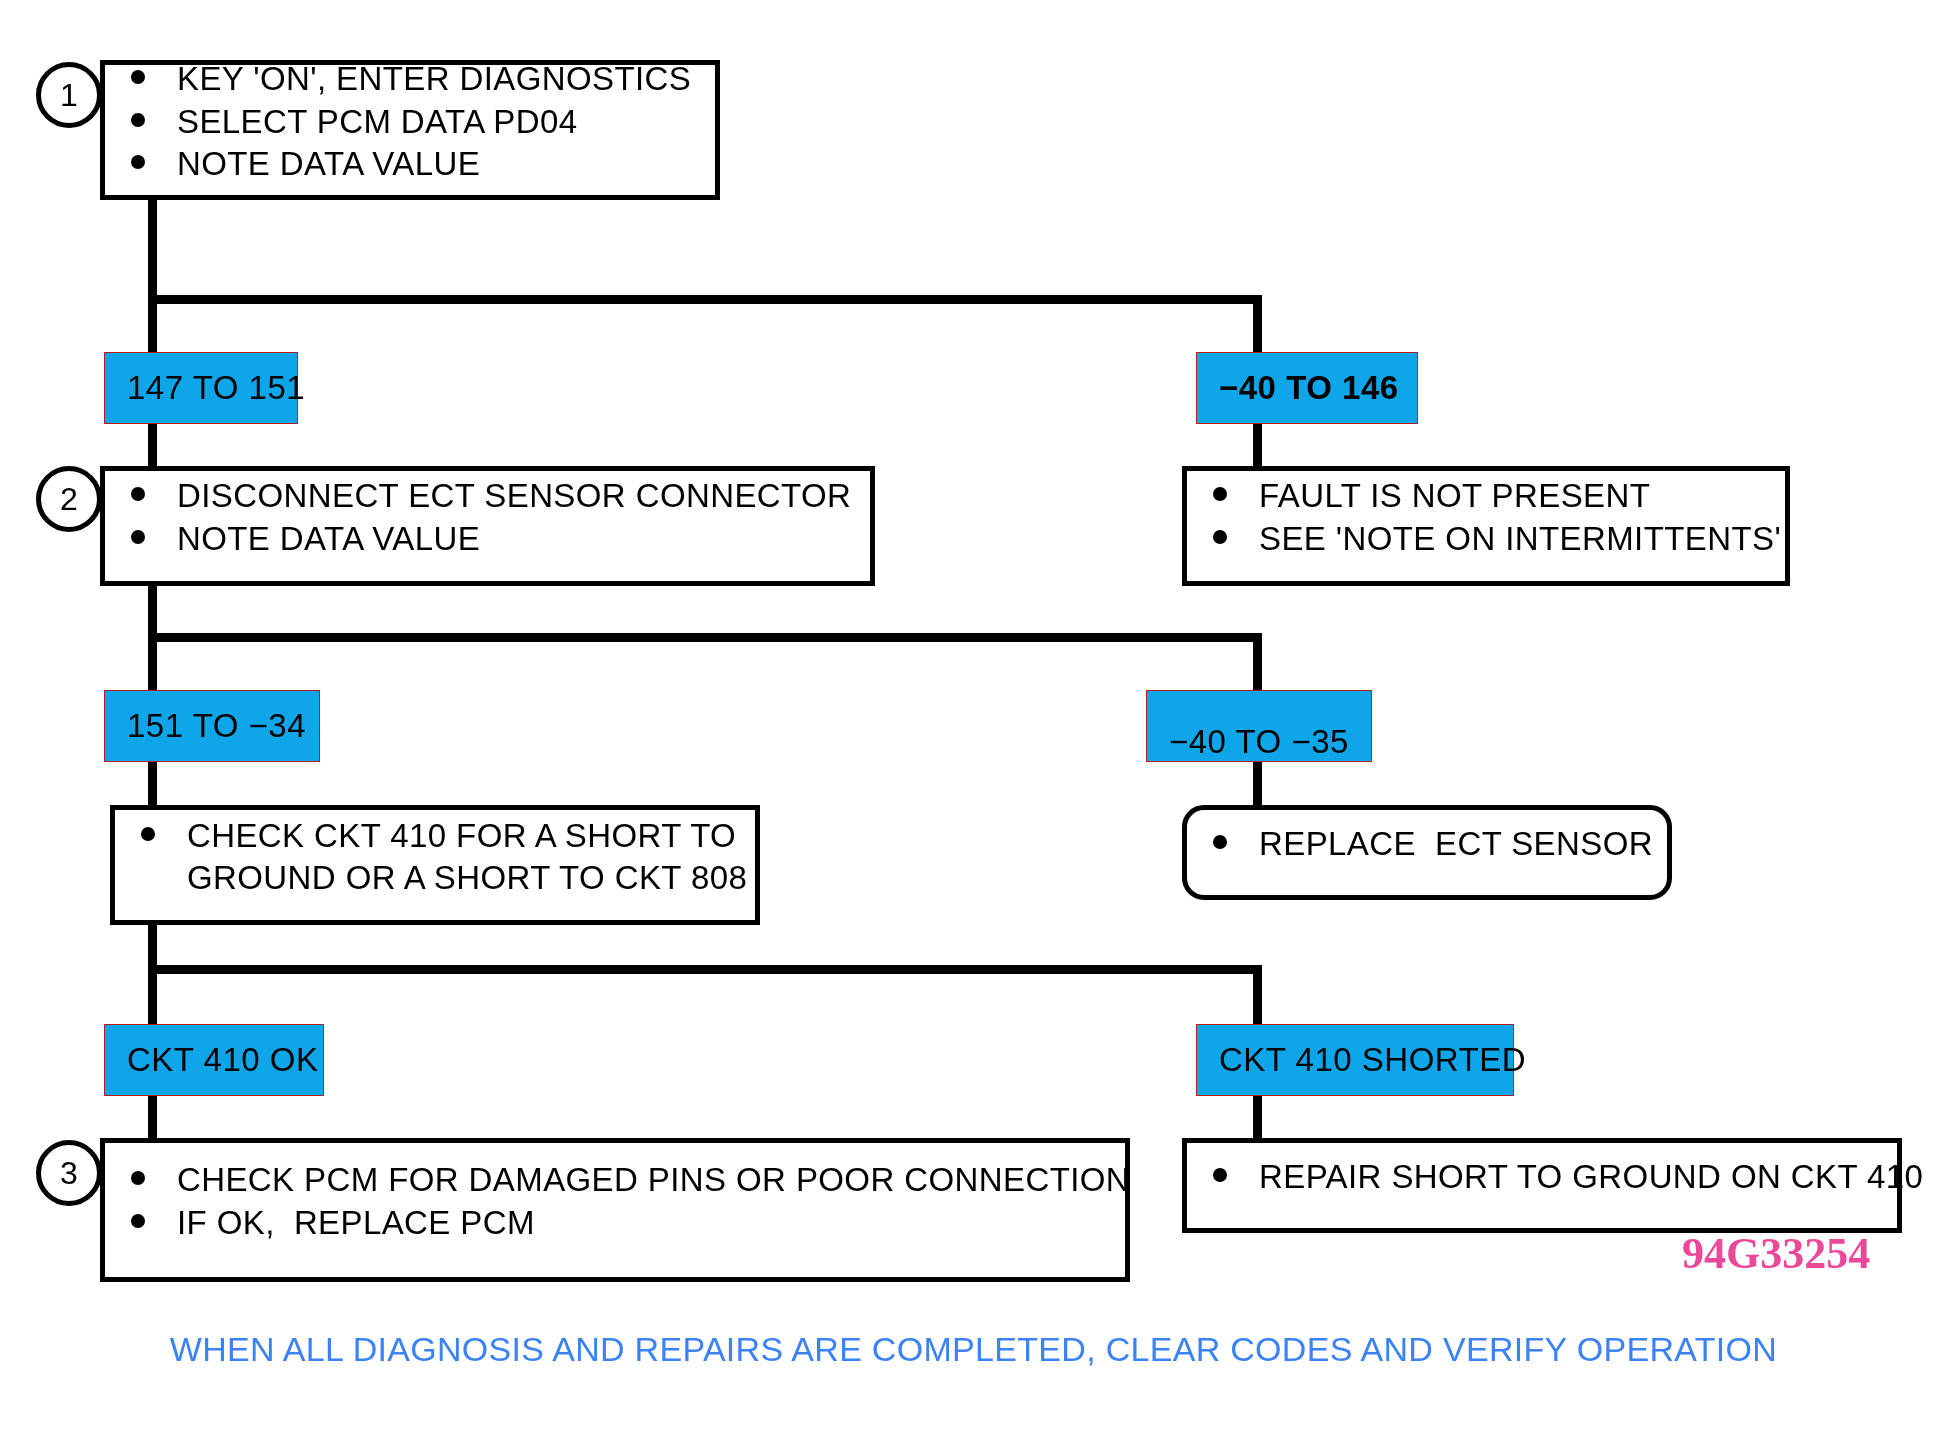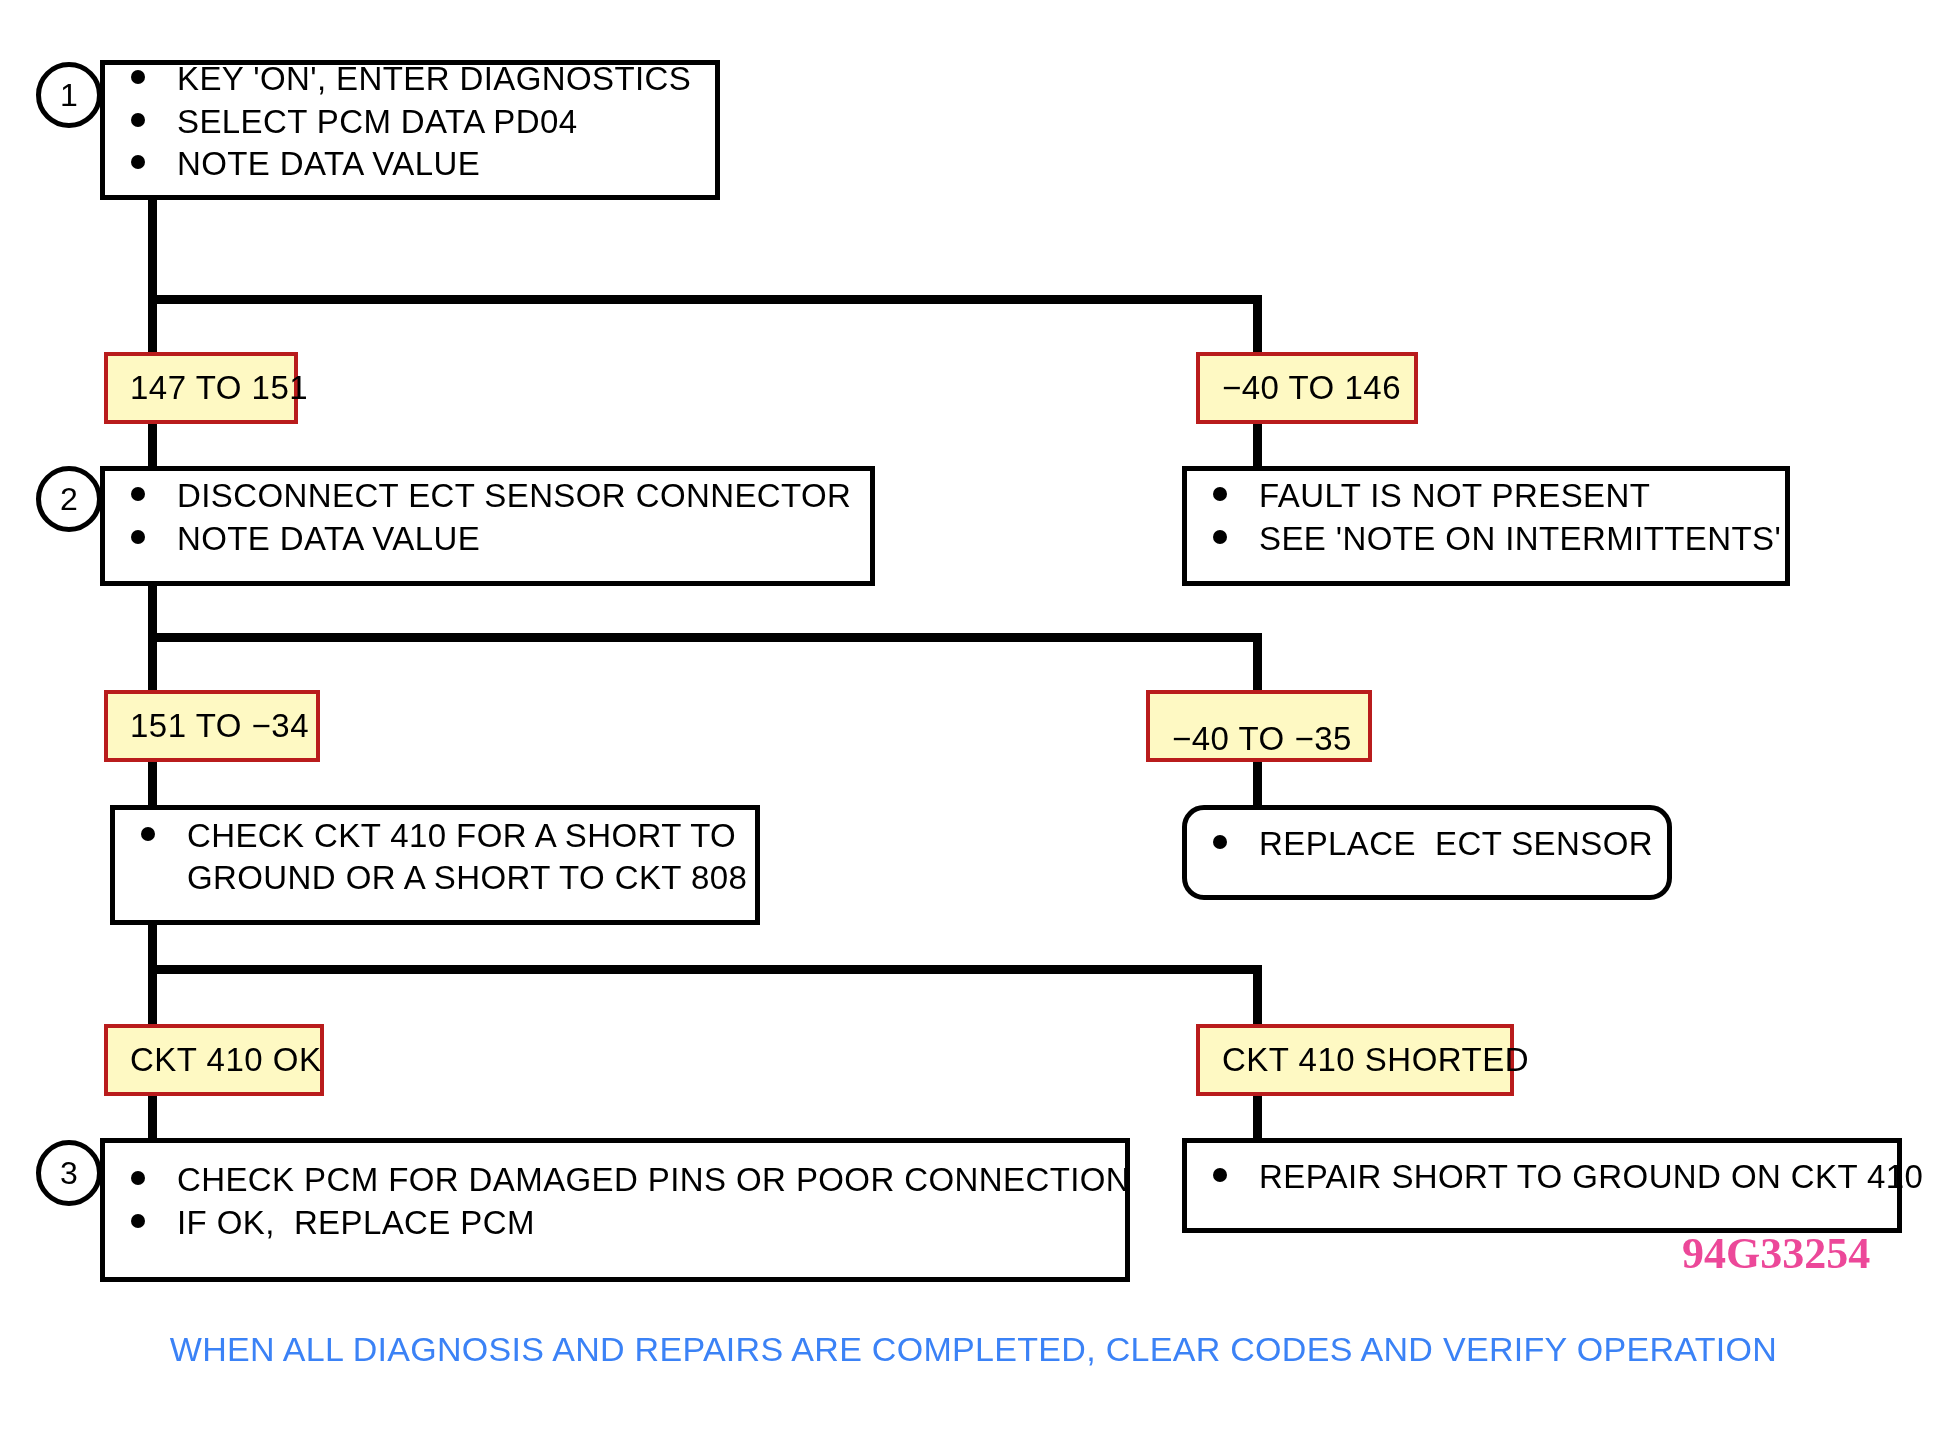--- a/index.html
+++ b/index.html
@@ -21,22 +21,22 @@
   .box {
     position: absolute;
     box-sizing: border-box;
     border: 5px solid #000000;
     background: #ffffff;
     z-index: 3;
   }
   .label-box {
     position: absolute;
     box-sizing: border-box;
-    border: 4px solid #b91c1c;
-    background: #fef9c3;
+    border: 1px solid #b91c1c;
+    background: #0ea5e9;
     display: flex;
     align-items: center;
     z-index: 3;
   }
   .label-text {
     font-size: 33px;
     letter-spacing: 0.5px;
     color: #000000;
     padding-left: 22px;
     white-space: pre;
@@ -170,21 +170,21 @@
       <div class="bullet-row">
         <span class="bullet-dot"></span>
         <span class="bullet-label">NOTE DATA VALUE</span>
       </div>
     </div>
   </div>
 
   <div class="label-box" style="left:104px; top:352px; width:194px; height:72px;">
     <span class="label-text">147 TO 151</span>
   </div>
-  <div class="label-box" style="left:1196px; top:352px; width:222px; height:72px;">
+  <div class="label-box" style="left:1196px; top:352px; width:222px; height:72px;font-weight:bold;">
     <span class="label-text">−40 TO 146</span>
   </div>
 
   <div class="step-circle" style="left:36px; top:466px;">
     <span>2</span>
   </div>
   <div class="box" style="left:100px; top:466px; width:775px; height:120px;">
     <div class="bullets">
       <div class="bullet-row">
         <span class="bullet-dot"></span>

